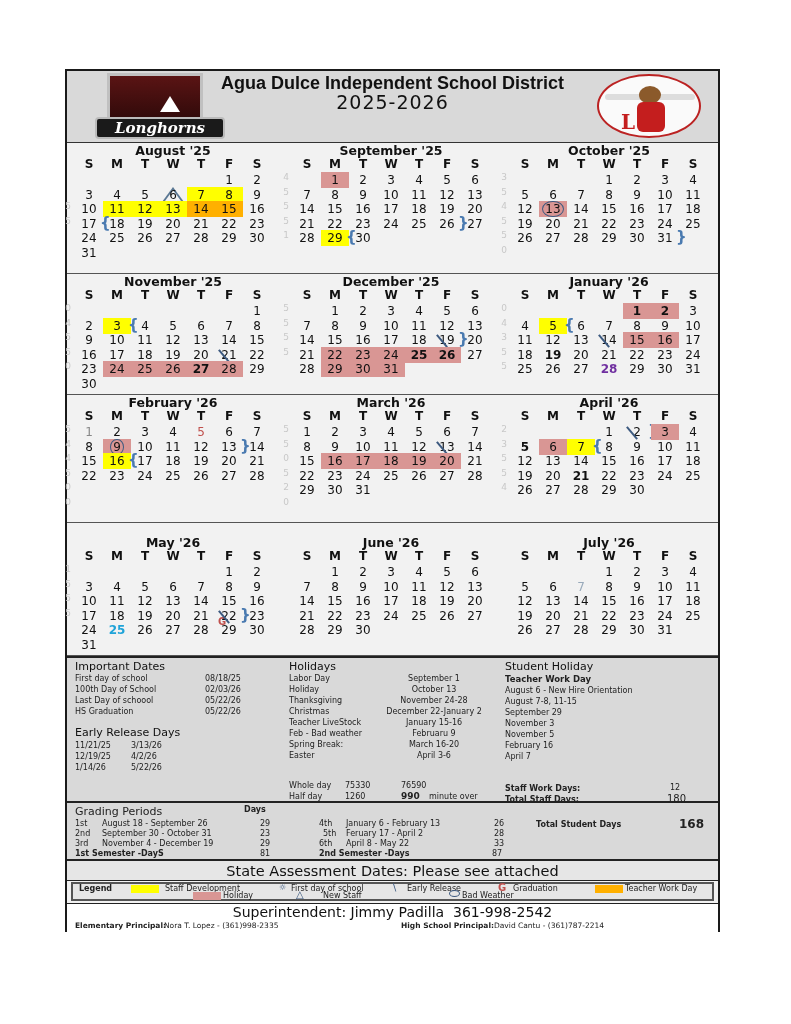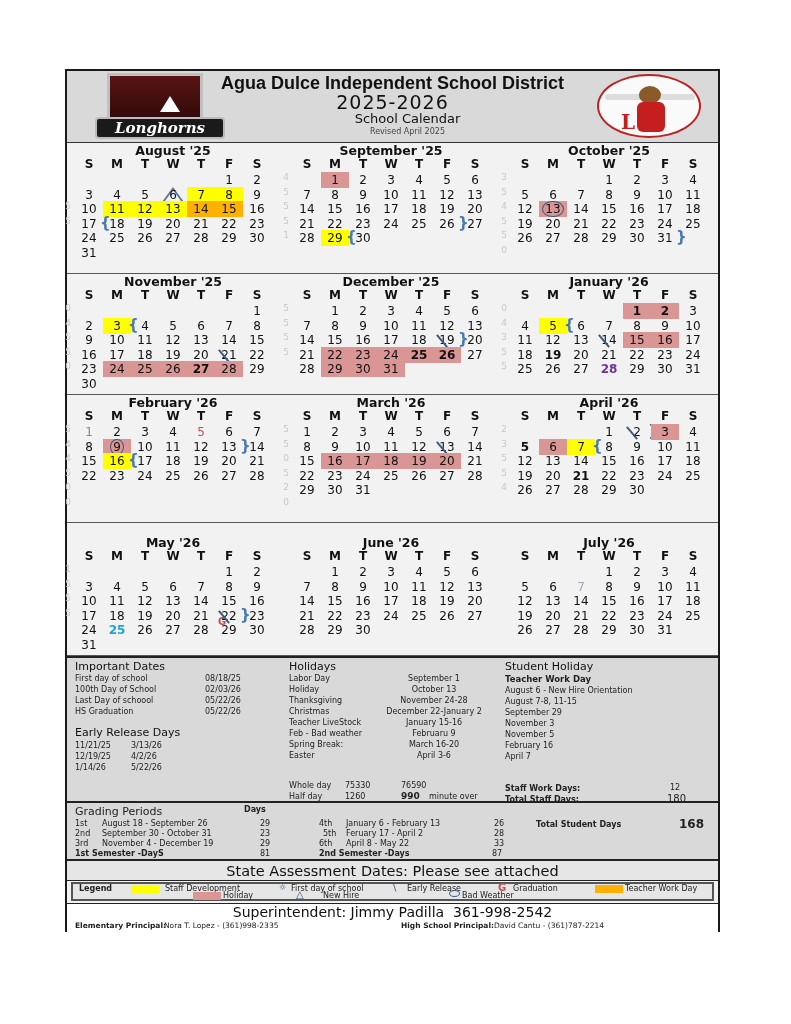--- a/index.html
+++ b/index.html
@@ -70,22 +70,20 @@
 
   <div class="header">
     <div class="logo-a">
       <div class="block">
           <div class="tri"></div>
         </div>
       <div class="script">Longhorns</div>
     </div>
     <div class="title-main">Agua Dulce Independent School District</div>
     <div class="title-year">2025-2026</div>
-    <div class="title-cal">School Calendar</div>
-    <div class="title-rev">Revised April 2025</div>
     <div class="mascot">
       <div class="horn"></div>
         <div class="head"></div>
         <div class="body"></div>
         <div class="l">L</div>
     </div>
   </div>
 
   <div id="cal-rows">
       <div class="cal-row" style="top: 72px; height: 131px;">
@@ -796,21 +794,21 @@
 
   <div class="legend">
     <div class="row-kv" style="top:0;left:6px;font-weight:bold">Legend</div>
     <div class="sw" style="top:1px;left:58px;width:28px;background:#ffff00"></div>
     <div class="row-kv" style="top:0;left:92px">Staff Development</div>
     <div class="sw" style="top:8px;left:120px;width:28px;background:#d99694"></div>
     <div class="row-kv" style="top:7px;left:150px">Holiday</div>
     <div class="row-kv" style="top:-1px;left:206px;color:#3d5a80">☼</div>
     <div class="row-kv" style="top:0;left:218px">First day of school</div>
     <div class="row-kv" style="top:5px;left:223px;color:#3d5a80;font-size:10px">△</div>
-    <div class="row-kv" style="top:7px;left:250px">New Hire</div>
+    <div class="row-kv" style="top:7px;left:250px">New Staff</div>
     <div class="row-kv" style="top:-2px;left:318px;color:#3d5a80;font-size:10px">∖</div>
     <div class="row-kv" style="top:0;left:334px">Early Release</div>
     <div class="row-kv" style="top:6px;left:376px;width:11px;height:7px;border:1.5px solid #3d5a80;border-radius:50%"></div>
     <div class="row-kv" style="top:7px;left:389px">Bad Weather</div>
     <div class="row-kv" style="top:-2px;left:425px;color:#c0504d;font-weight:bold;font-size:10px">G</div>
     <div class="row-kv" style="top:0;left:440px">Graduation</div>
     <div class="sw" style="top:1px;left:522px;width:28px;background:#ffb000"></div>
     <div class="row-kv" style="top:0;left:552px">Teacher Work Day</div>
   </div>
 

